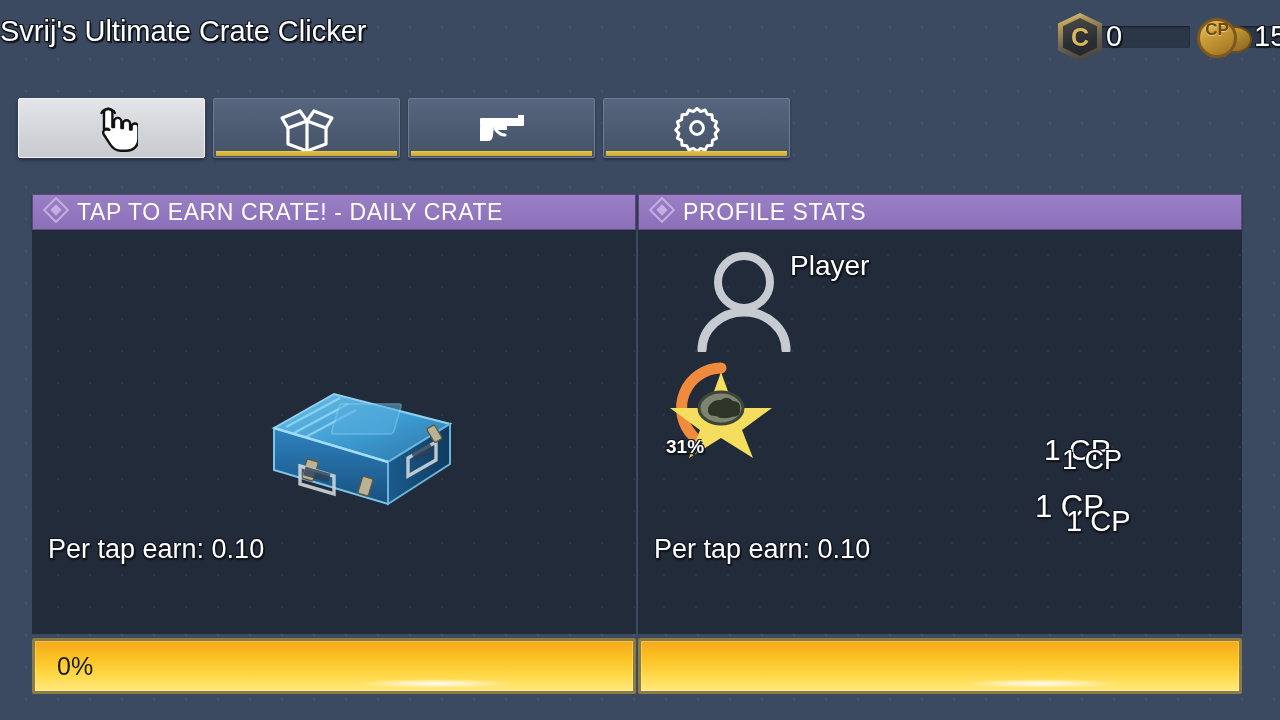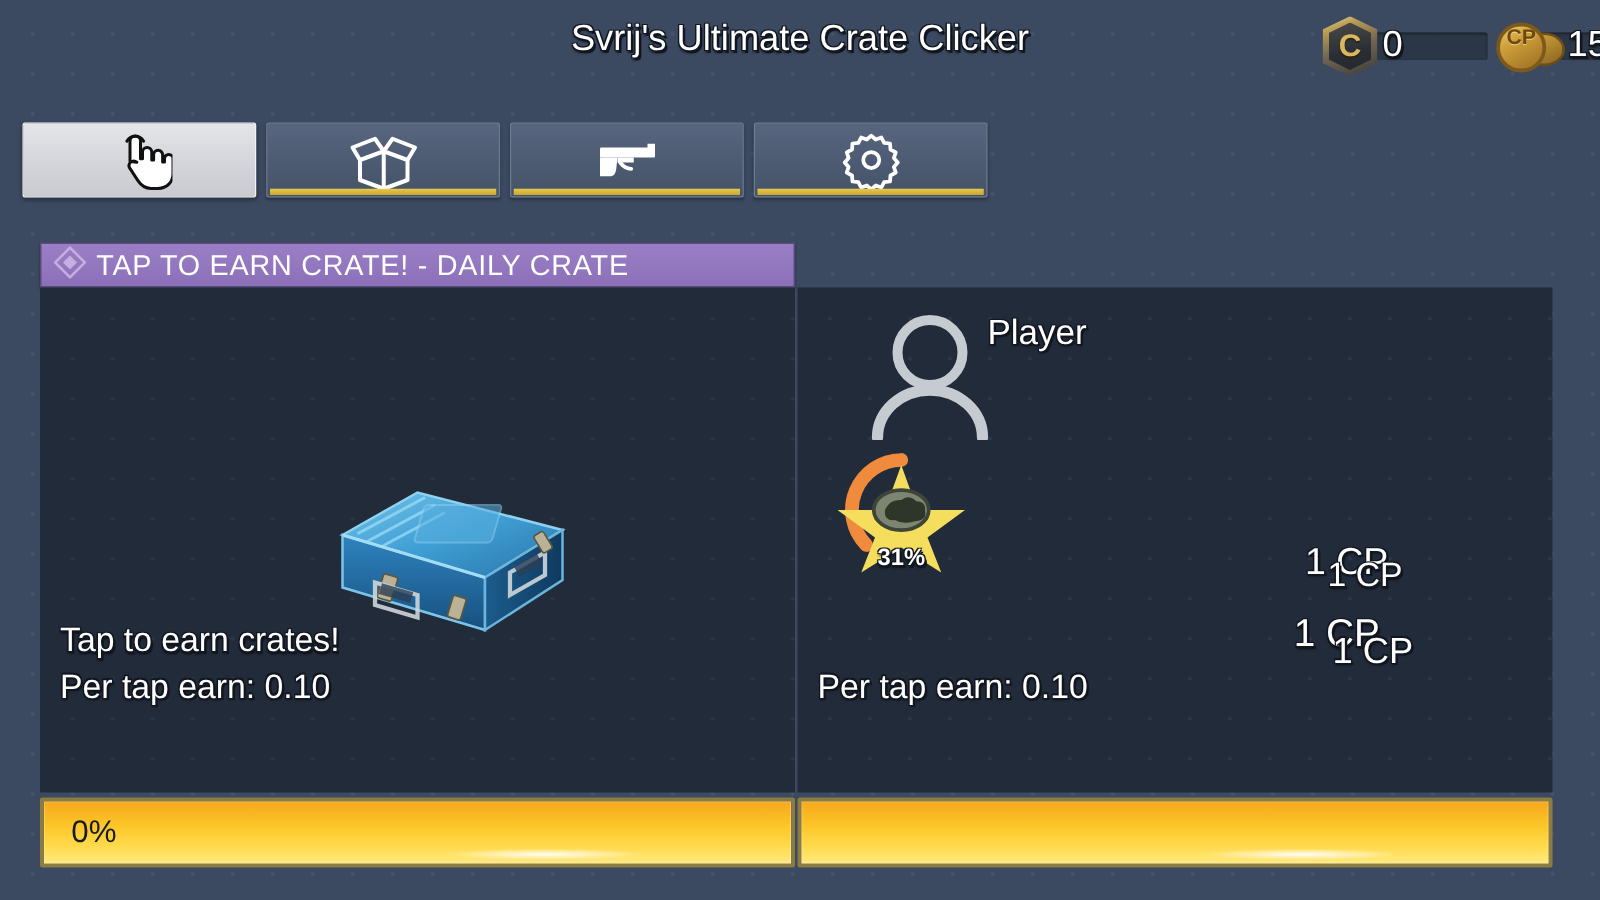--- a/index.html
+++ b/index.html
@@ -22,21 +22,21 @@
       -1px -1px 0 #11161f, 0 2px 2px rgba(0,0,0,.6);
   }
 
   
   #topbar { position:absolute; left:0; top:0; width:1280px; height:72px; }
   #click-label {
     position:absolute; left:32px; top:14px;
     font-size:31px; font-weight:700; letter-spacing:.5px;
   }
   #app-title {
-    position:absolute; left:0; top:15px; width:1280px; text-align:center;
+    position:absolute; left:0; top:15px; width:1280px; 
     font-size:29px; font-weight:400;
   }
 
   .currency { position:absolute; top:18px; height:38px; display:flex; align-items:center; }
   #currency-crate { right:178px; }
   #currency-cp    { right:28px; }
   .cur-bar {
     height:22px; background:#2b3746; border-radius:2px;
     box-shadow:inset 0 1px 2px rgba(0,0,0,.5);
     display:flex; align-items:center;
@@ -159,21 +159,21 @@
 
   
   #avatar { position:absolute; left:50px; top:18px; }
   #player-name {
     position:absolute; left:152px; top:22px;
     font-size:28px; line-height:1;
   }
   #star-badge { position:absolute; left:28px; top:128px; }
   #star-pct {
     position:absolute; left:28px; top:128px; width:110px;
-    text-align:center; font-size:19px; font-weight:700; line-height:1;
+    text-align:left; font-size:19px; font-weight:700; line-height:1;
     padding-top:79px; pointer-events:none;
   }
 
   
   .float-cp {
     position:absolute; font-size:28px; line-height:1; white-space:nowrap;
     color:#fff; font-weight:400;
   }
 </style>
 </head>
@@ -321,32 +321,42 @@
 
         <g fill="#b9b296" stroke="#5d5741" stroke-width="1.3">
           <rect x="170" y="44" width="9" height="16" rx="2" transform="rotate(-31 174 52)"></rect>
         </g>
 
         <path d="M14 46 L128 80" fill="none" stroke="#a9e1f8" stroke-width="2.4" opacity="0.85"></path>
       </svg>
     </span>
 
     <div class="panel-foot-text">
-      <div class="foot-line-1 shadowtext">Tap to earn crates!</div>
       <div class="foot-line-2 shadowtext">Per tap earn: 0.10</div>
     </div>
   </div>
 
   <div class="progress">
     <span class="progress-label">0%</span>
   </div>
 </div>
 
 <div class="panel" id="panel-right">
 
+  <div class="panel-head">
+    <span>
+      <svg width="26" height="26" viewBox="0 0 26 26">
+        <g fill="none" stroke="#c5aee0" stroke-width="2">
+          <rect x="4.6" y="4.6" width="16.8" height="16.8" transform="rotate(45 13 13)"></rect>
+        </g>
+        <rect x="9" y="9" width="8" height="8" transform="rotate(45 13 13)" fill="#c5aee0"></rect>
+      </svg>
+    </span>
+    <span class="panel-head-title">PROFILE STATS</span>
+  </div>
 
   <div class="panel-body">
 
     <span id="avatar">
       <svg width="112" height="104" viewBox="0 0 112 104">
         <circle cx="56" cy="34" r="26" fill="none" stroke="#c6cbd2" stroke-width="8"></circle>
         <path d="M14 102 a42 38 0 0 1 84 0" fill="none" stroke="#c6cbd2" stroke-width="9" stroke-linecap="round"></path>
       </svg>
     </span>
 

